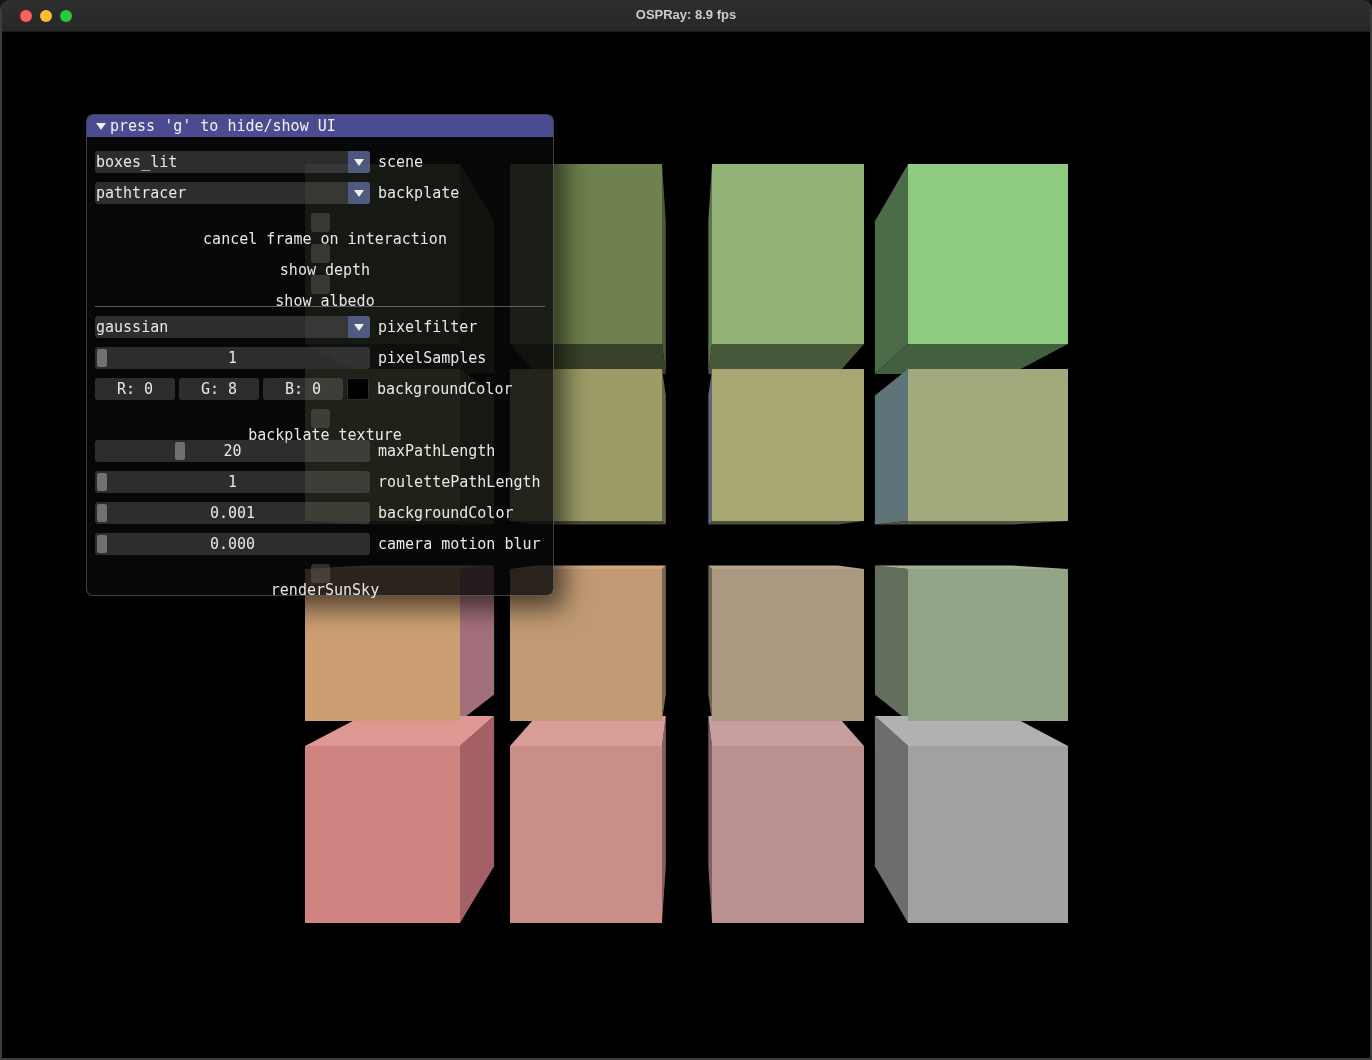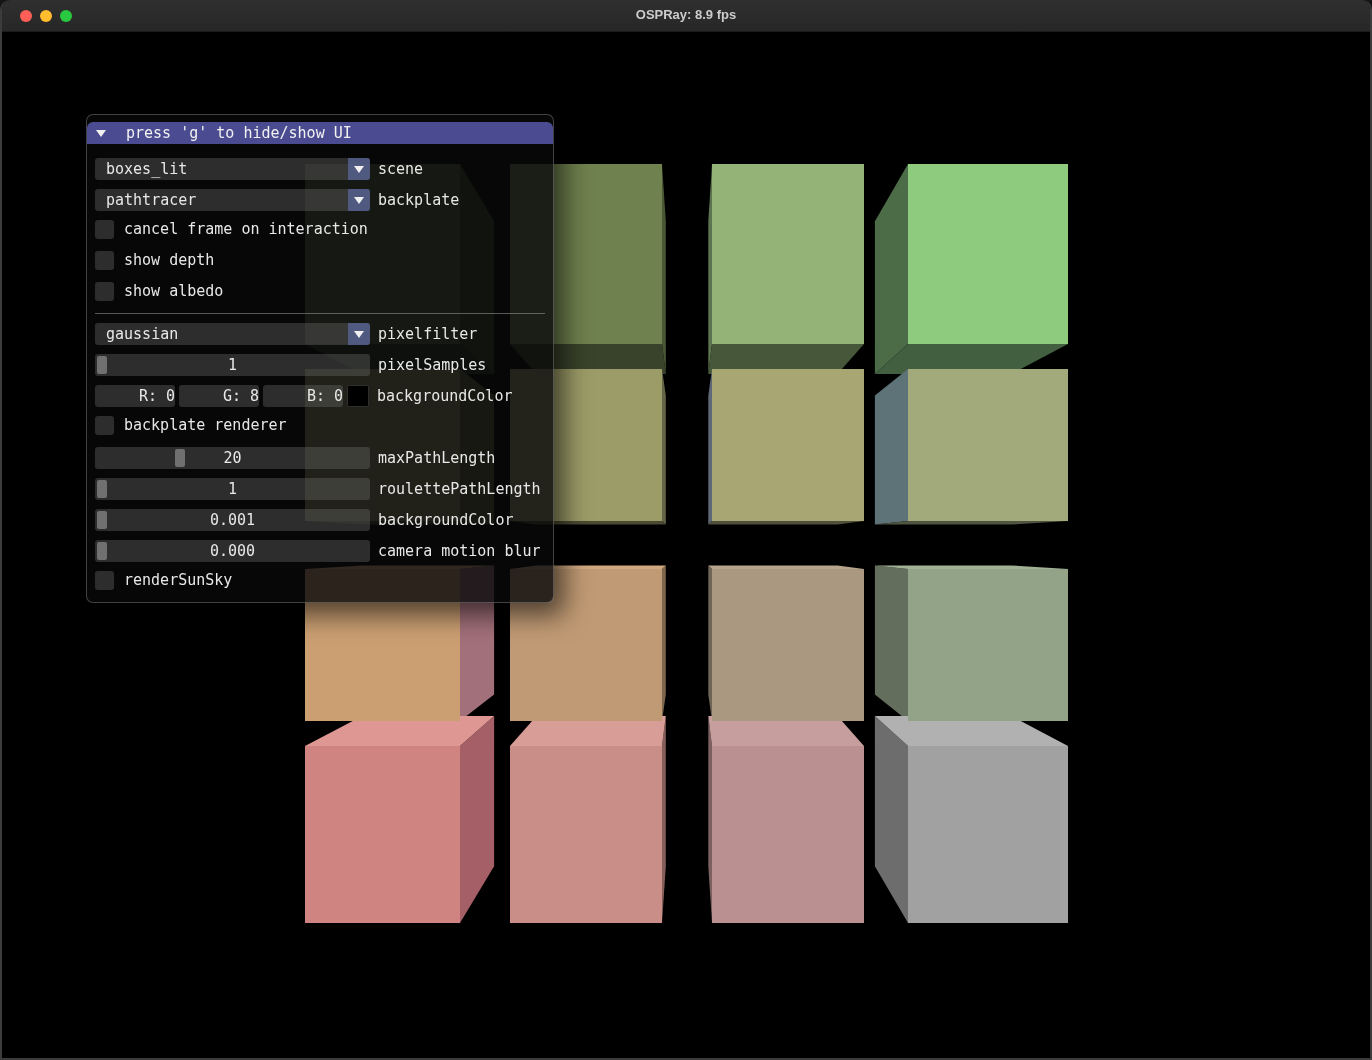--- a/index.html
+++ b/index.html
@@ -29,39 +29,39 @@
   .panel{
     position:absolute;left:84px;top:82px;width:468px;box-sizing:border-box;
     background:var(--panel-bg,rgba(8,8,10,.82));
     border:1px solid var(--panel-border,rgba(255,255,255,.24));
     border-radius:7px;color:var(--text,#e8e8e8);
     font:15px/1 "DejaVu Sans Mono",monospace;
     box-shadow:10px 12px 26px rgba(0,0,0,.6);
   }
   .panel-titlebar{
     height:22px;background:var(--titlebar-bg,rgba(83,83,161,.9));
-    border-radius:6px 6px 0 0;display:flex;align-items:center;gap:20px;padding:0 9px;margin-top:7px;
+    border-radius:6px 6px 0 0;display:flex;align-items:center;gap:4px;padding:0 9px;
   }
   .tri-down{width:0;height:0;border-left:5px solid transparent;border-right:5px solid transparent;border-top:7px solid #f0f0f0;}
   .panel-title{color:#f2f2f2;}
   .panel-body{padding:14px 8px 12px;}
   .row{display:flex;align-items:center;height:22px;margin-bottom:9px;position:relative;}
-  .row.check{height:19px;margin-bottom:12px;}
+  .row.check{height:19px;margin-bottom:12px;flex-direction:column;}
   .row:last-child{margin-bottom:0;}
   .frame{background:var(--frame-bg,rgba(115,115,115,.36));border-radius:3px;}
   .combo,.slider{width:275px;height:22px;position:relative;display:flex;align-items:center;flex:none;}
-  .combo-value{padding-left:11px;}
+  .combo-value{padding-left:1px;}
   .combo-btn{
     position:absolute;right:0;top:0;width:22px;height:22px;
     background:var(--button-bg,rgba(90,102,156,.72));border-radius:0 3px 3px 0;
     display:flex;align-items:center;justify-content:center;
   }
   .slider-value{width:100%;text-align:center;position:relative;}
   .grab{position:absolute;top:2px;bottom:2px;width:10px;border-radius:2px;background:var(--grab,rgba(255,255,255,.32));}
-  .drag-field{width:80px;height:22px;display:flex;align-items:center;justify-content:flex-end;margin-right:4px;flex:none;}
+  .drag-field{width:80px;height:22px;display:flex;align-items:center;justify-content:center;margin-right:4px;flex:none;}
   .swatch{width:22px;height:22px;background:#000;border:1px solid rgba(255,255,255,.18);border-radius:2px;box-sizing:border-box;flex:none;}
   .checkbox{width:19px;height:19px;border-radius:3px;flex:none;}
   .lbl{margin-left:8px;white-space:nowrap;}
   .check .lbl{margin-left:10px;}
   .separator{height:1px;background:var(--separator,rgba(140,140,140,.62));margin:8px 0 9px;}
 </style>
 </head>
 <body>
 
 <div class="window">
@@ -197,21 +197,21 @@
           </div>
           <div class="drag-field frame">
             <span>B: 0</span>
           </div>
           <div class="swatch"></div>
           <span class="lbl">backgroundColor</span>
         </div>
 
         <div class="row check">
           <div class="checkbox frame"></div>
-          <span class="lbl">backplate renderer</span>
+          <span class="lbl">backplate texture</span>
         </div>
 
         <div class="row">
           <div class="slider frame">
             <div class="grab" style="left: calc(30% - 2.2px);"></div>
             <span class="slider-value">20</span>
           </div>
           <span class="lbl">maxPathLength</span>
         </div>
 

